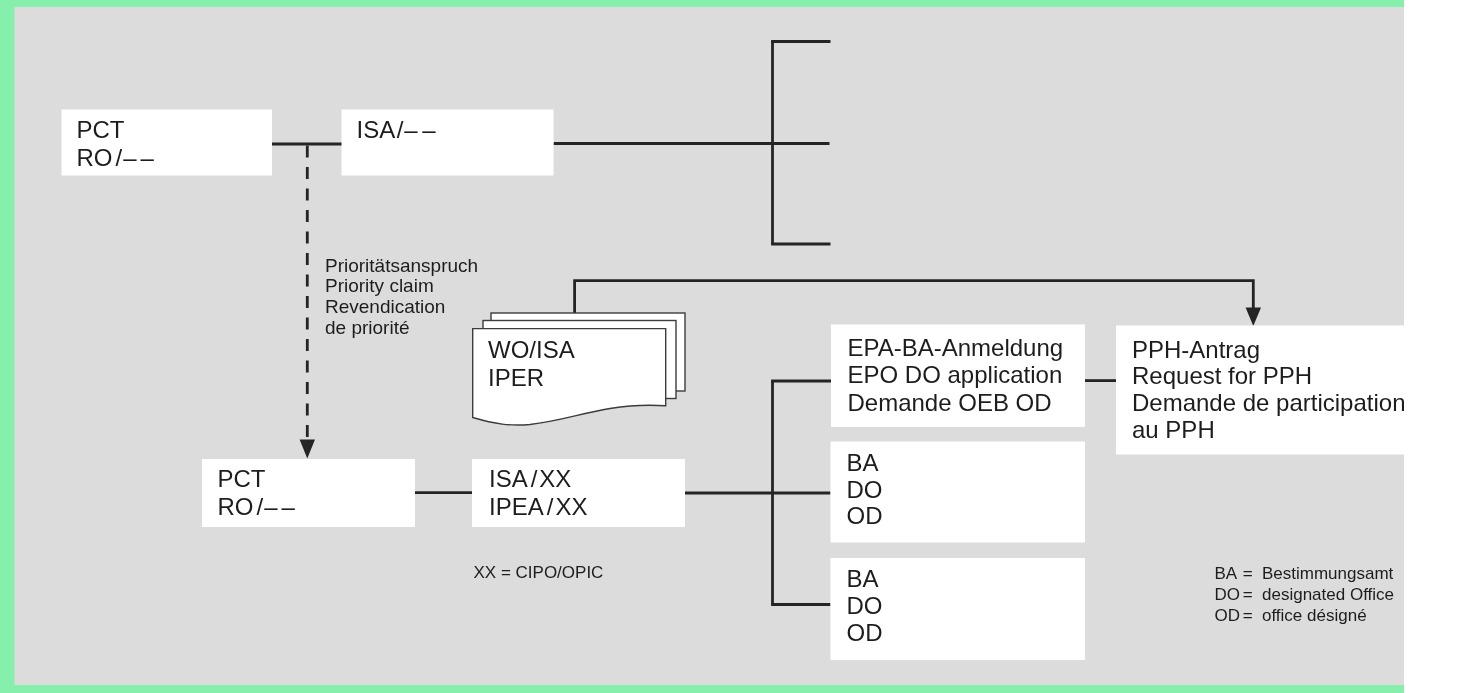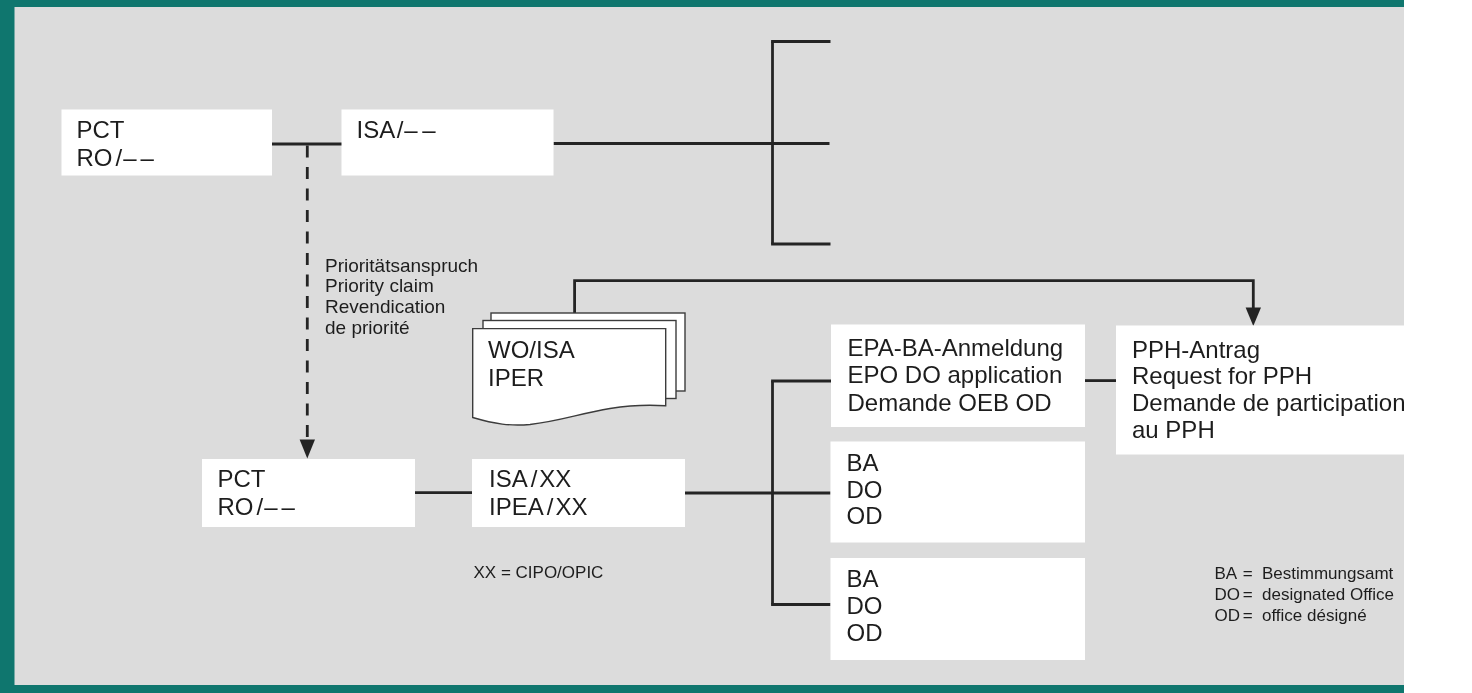--- a/index.html
+++ b/index.html
@@ -1,16 +1,16 @@
 <!DOCTYPE html>
 <html><head>
 <meta charset="utf-8">
 <style>
   html,body{margin:0;padding:0;background:#fff;}
-  #page{position:relative;width:1404px;height:693px;background:#0f766e;overflow:hidden;}
+  #page{position:relative;width:1404px;height:693px;background:#86efac;overflow:hidden;}
   svg{display:block;}
   text{font-family:"Liberation Sans",sans-serif;fill:#1d1d1d;}
 </style>
 </head>
 <body>
 <div id="page">
 <svg width="1472" height="693" viewBox="0 0 1472 693">
 
   <rect x="14.5" y="7" width="1442.5" height="678" fill="#dcdcdc"></rect>
 

